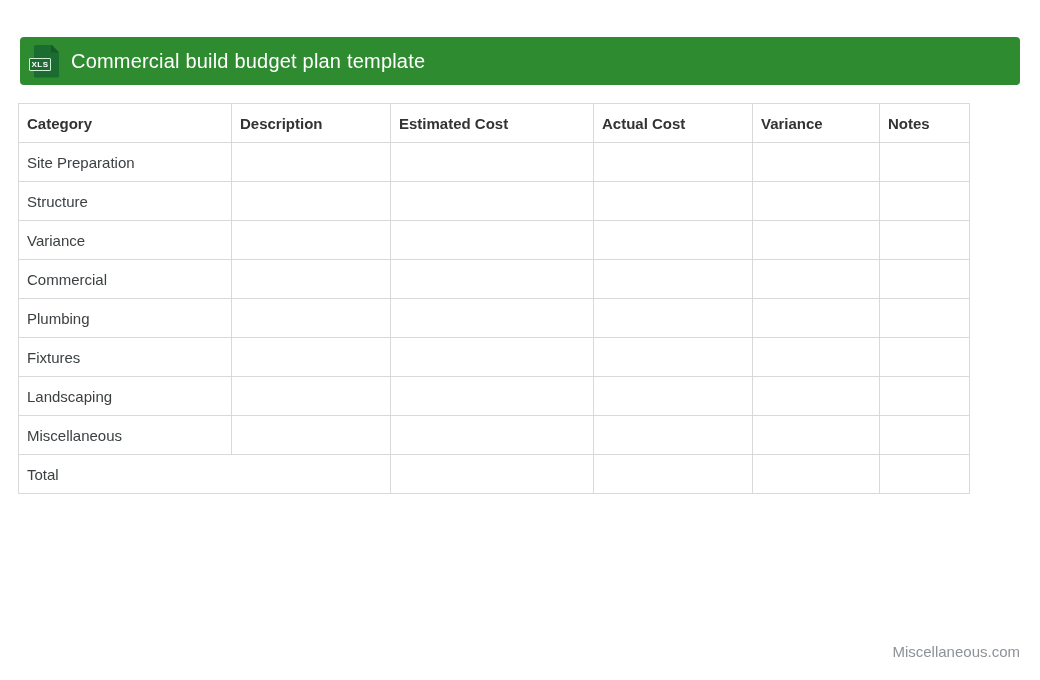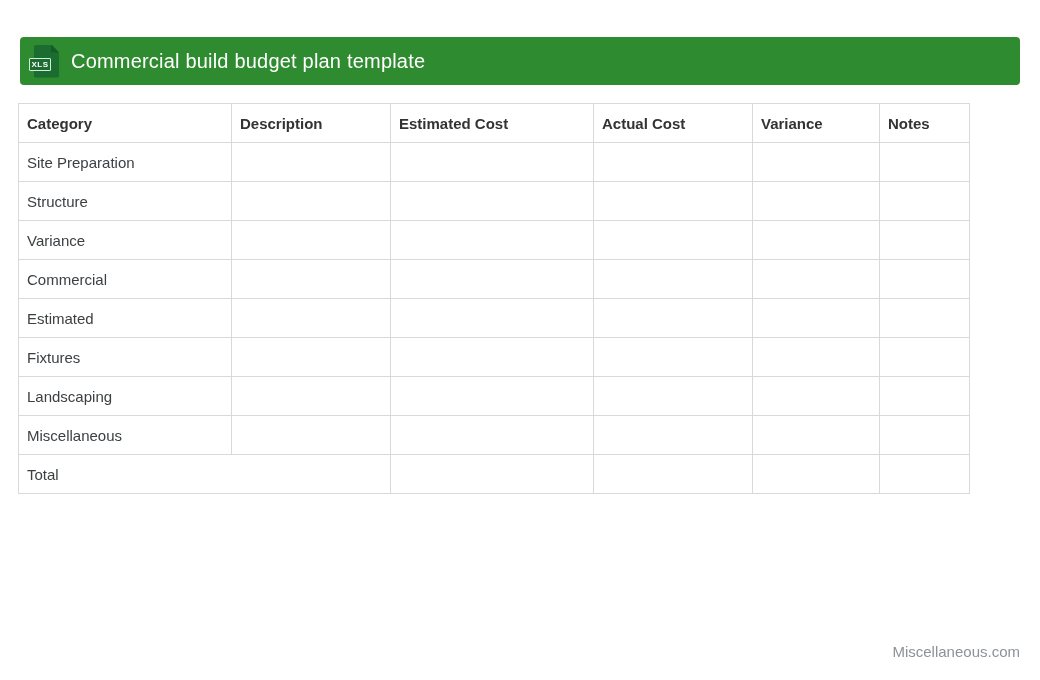--- a/index.html
+++ b/index.html
@@ -192,21 +192,21 @@
         </tr>
         <tr>
           <td>Commercial</td>
           <td></td>
           <td></td>
           <td></td>
           <td></td>
           <td></td>
         </tr>
         <tr>
-          <td>Estimated</td>
+          <td>Plumbing</td>
           <td></td>
           <td></td>
           <td></td>
           <td></td>
           <td></td>
         </tr>
         <tr>
           <td>Fixtures</td>
           <td></td>
           <td></td>

